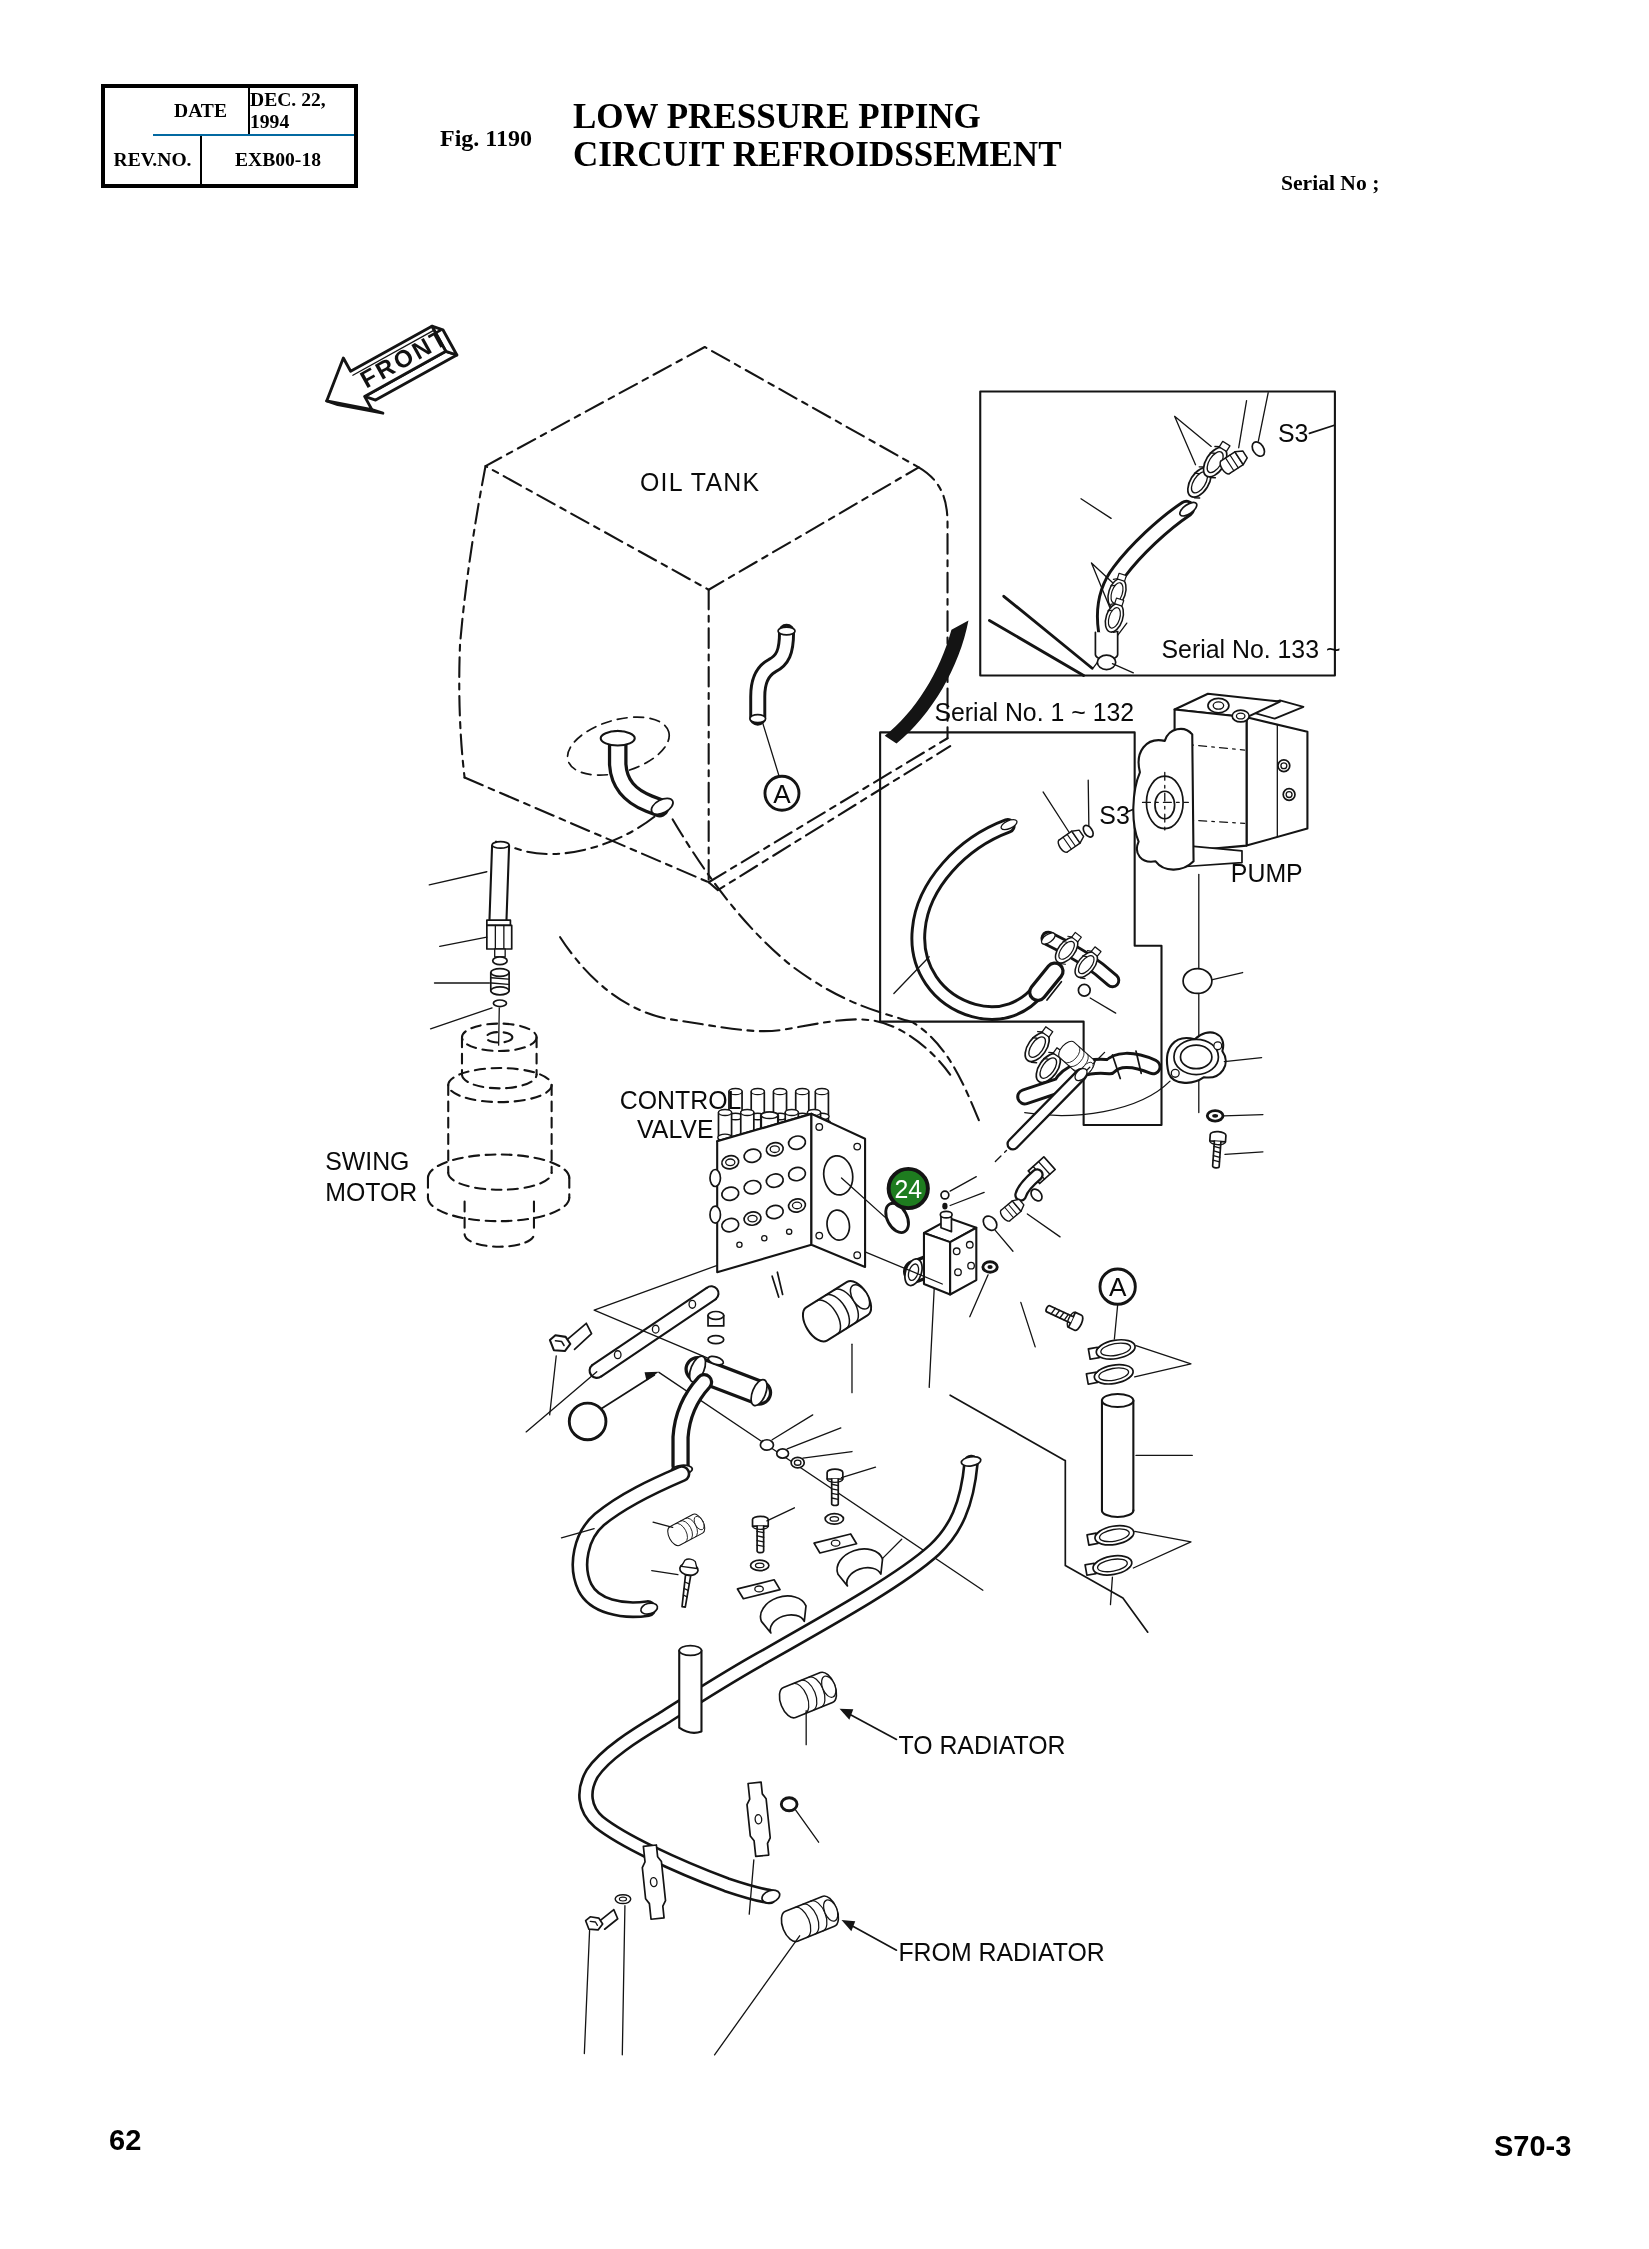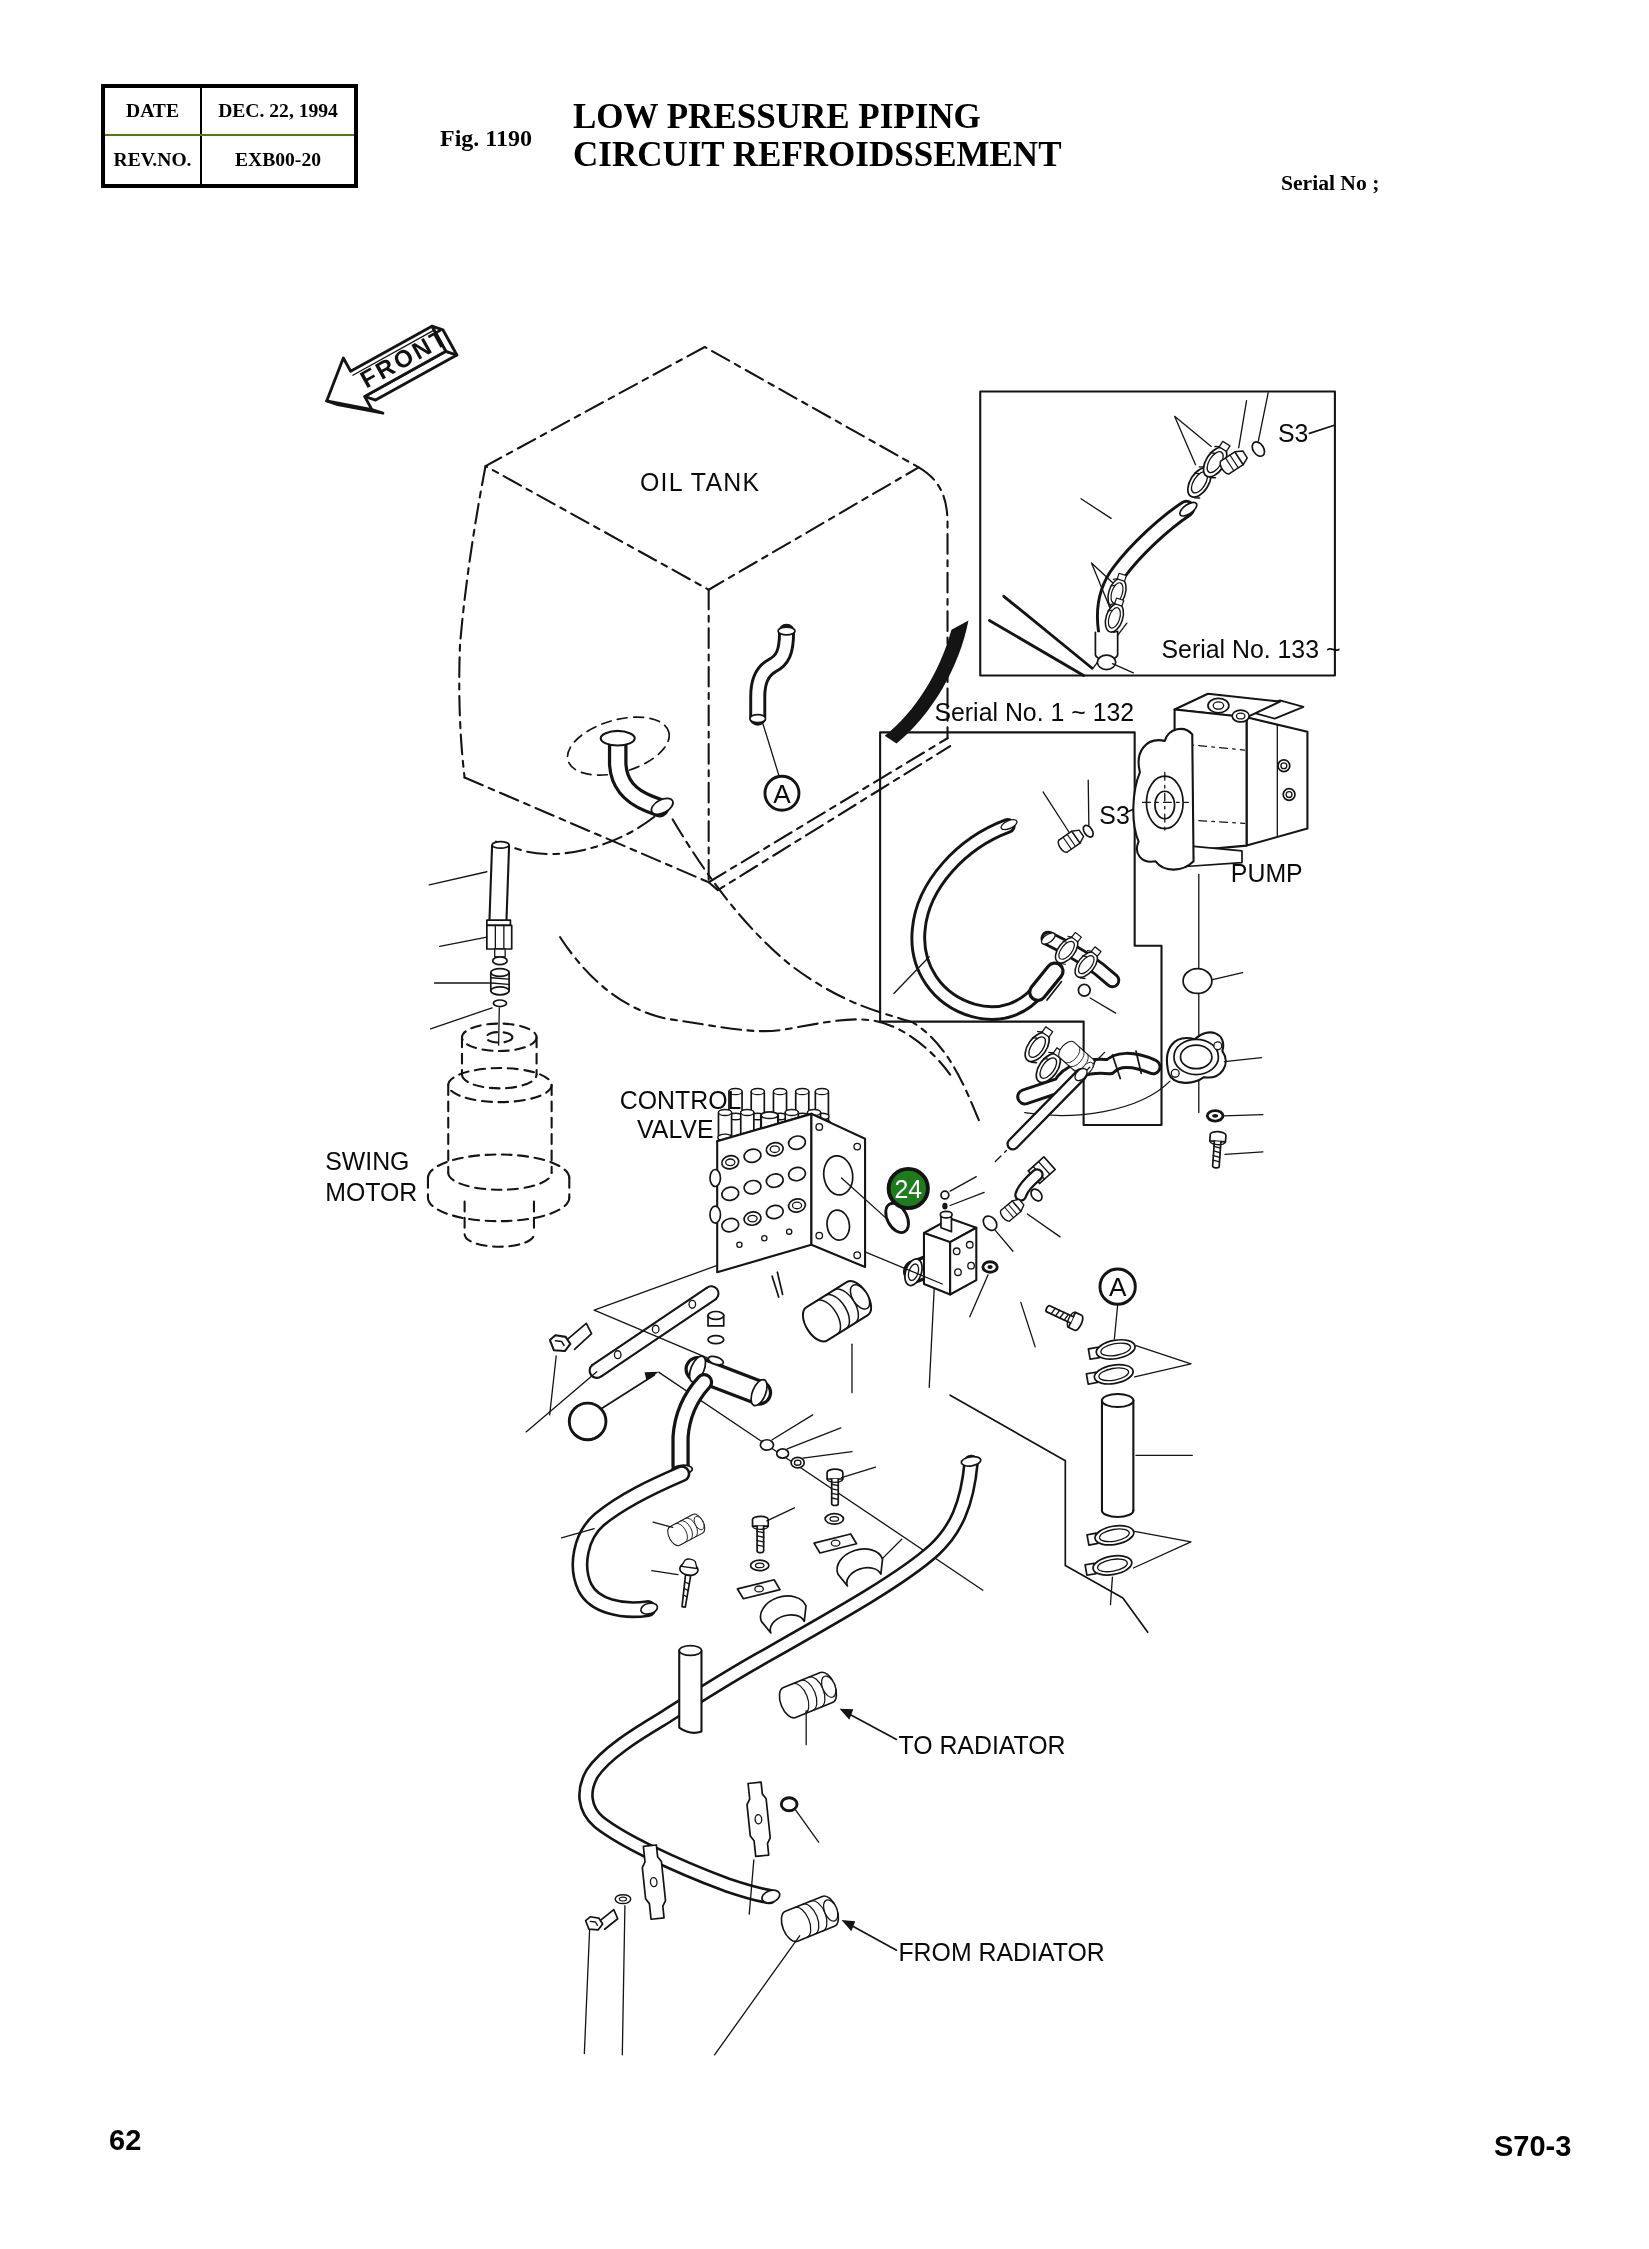--- a/index.html
+++ b/index.html
@@ -4,21 +4,21 @@
 <style>
   html,body{margin:0;padding:0;}
   body{width:1649px;height:2250px;background:#ffffff;position:relative;overflow:hidden;
        font-family:"Liberation Sans",sans-serif;color:#000;}
   .abs{position:absolute;white-space:nowrap;}
   .serif{font-family:"Liberation Serif",serif;font-weight:bold;}
   
   .revtable{position:absolute;left:101px;top:84px;width:257px;height:104px;
             border:4.6px solid #000;box-sizing:border-box;}
   .revtable .row{display:flex;height:50%;box-sizing:border-box;}
-  .revtable .row.top{border-bottom:2px solid #4d7c0f;}
+  .revtable .row.top{border-bottom:2px solid #0369a1;margin-left:48px;}
   .revtable .cell{display:flex;align-items:center;justify-content:center;
                   font-family:"Liberation Serif",serif;font-weight:bold;font-size:19.6px;box-sizing:border-box;}
   .revtable .c1{width:97px;border-right:2px solid #000;}
   .revtable .c2{flex:1;}
   
   .ln{fill:none;stroke:#141414;stroke-width:3.2;stroke-linecap:round;stroke-linejoin:round;}
   .w1{stroke-width:2;}
   .w2{stroke-width:2.6;}
   .w4{stroke-width:4.4;}
   .fw{fill:#fff;}
@@ -38,21 +38,21 @@
 </head>
 <body>
 
 <div class="revtable">
   <div class="row top">
     <div class="cell c1">DATE</div>
     <div class="cell c2">DEC. 22, 1994</div>
   </div>
   <div class="row">
     <div class="cell c1">REV.NO.</div>
-    <div class="cell c2">EXB00-20</div>
+    <div class="cell c2">EXB00-18</div>
   </div>
 </div>
 <div class="abs serif" style="left:440px;top:125px;font-size:24px;">Fig. 1190</div>
 <div class="abs serif" style="left:573px;top:97px;font-size:35px;">LOW PRESSURE PIPING</div>
 <div class="abs serif" style="left:573px;top:135px;font-size:35px;">CIRCUIT REFROIDSSEMENT</div>
 <div class="abs serif" style="left:1281px;top:171px;font-size:21.6px;">Serial No ;</div>
 
 <svg viewBox="0 0 2520 3438" width="1649" height="2250" class="abs" style="left:0;top:0;" xmlns="http://www.w3.org/2000/svg">
 <defs>
   <g id="clampD">

